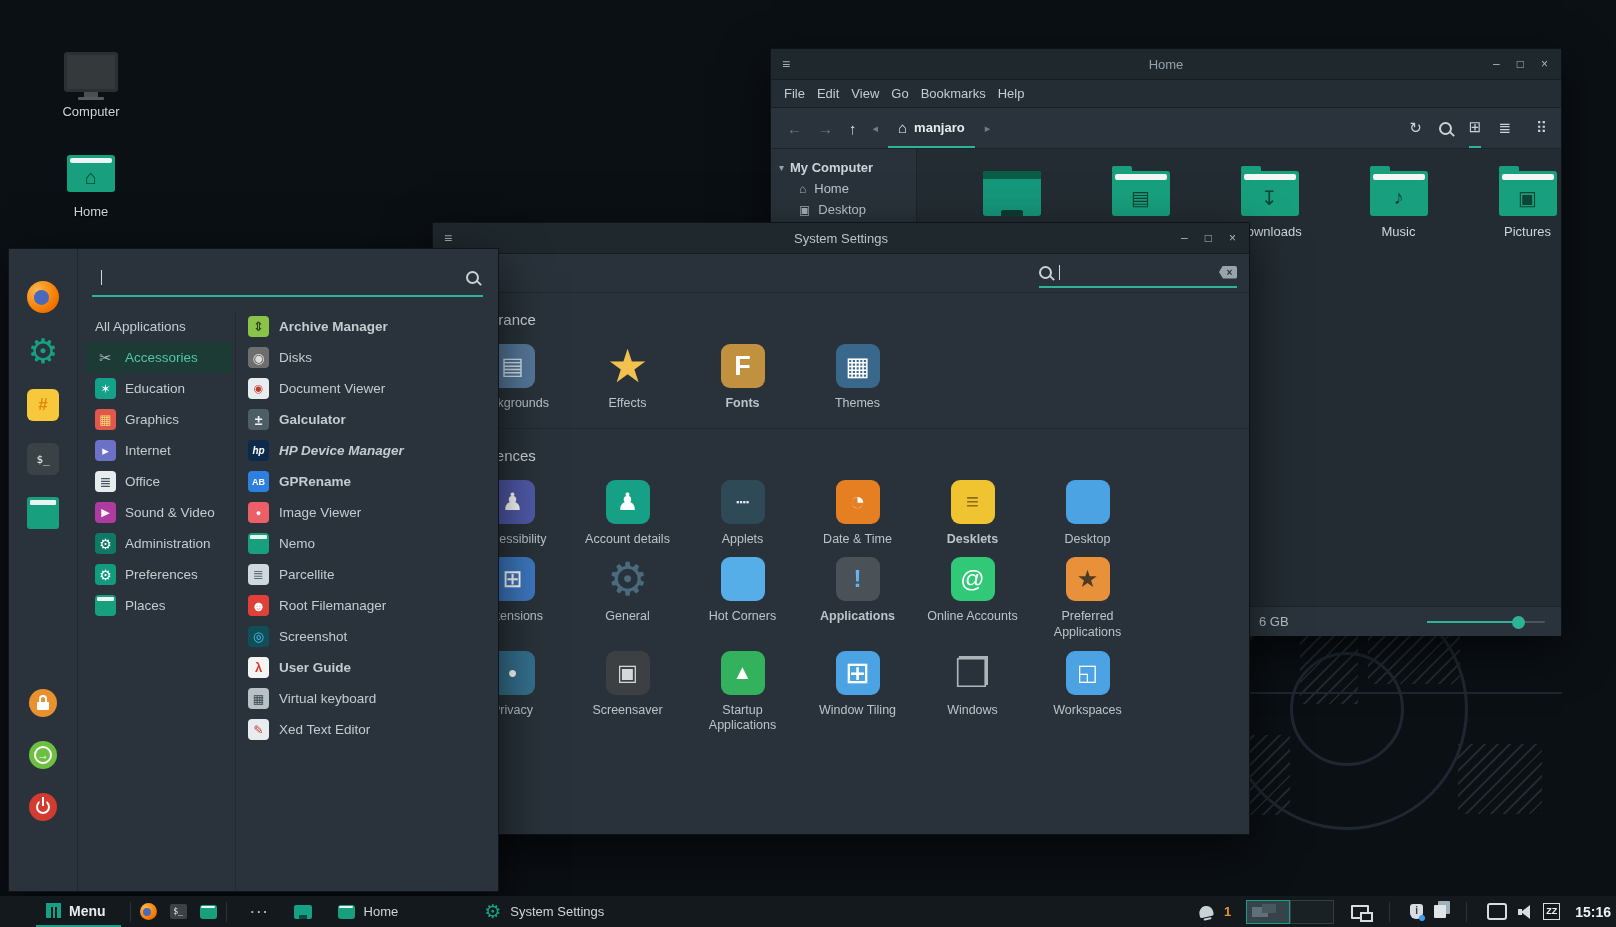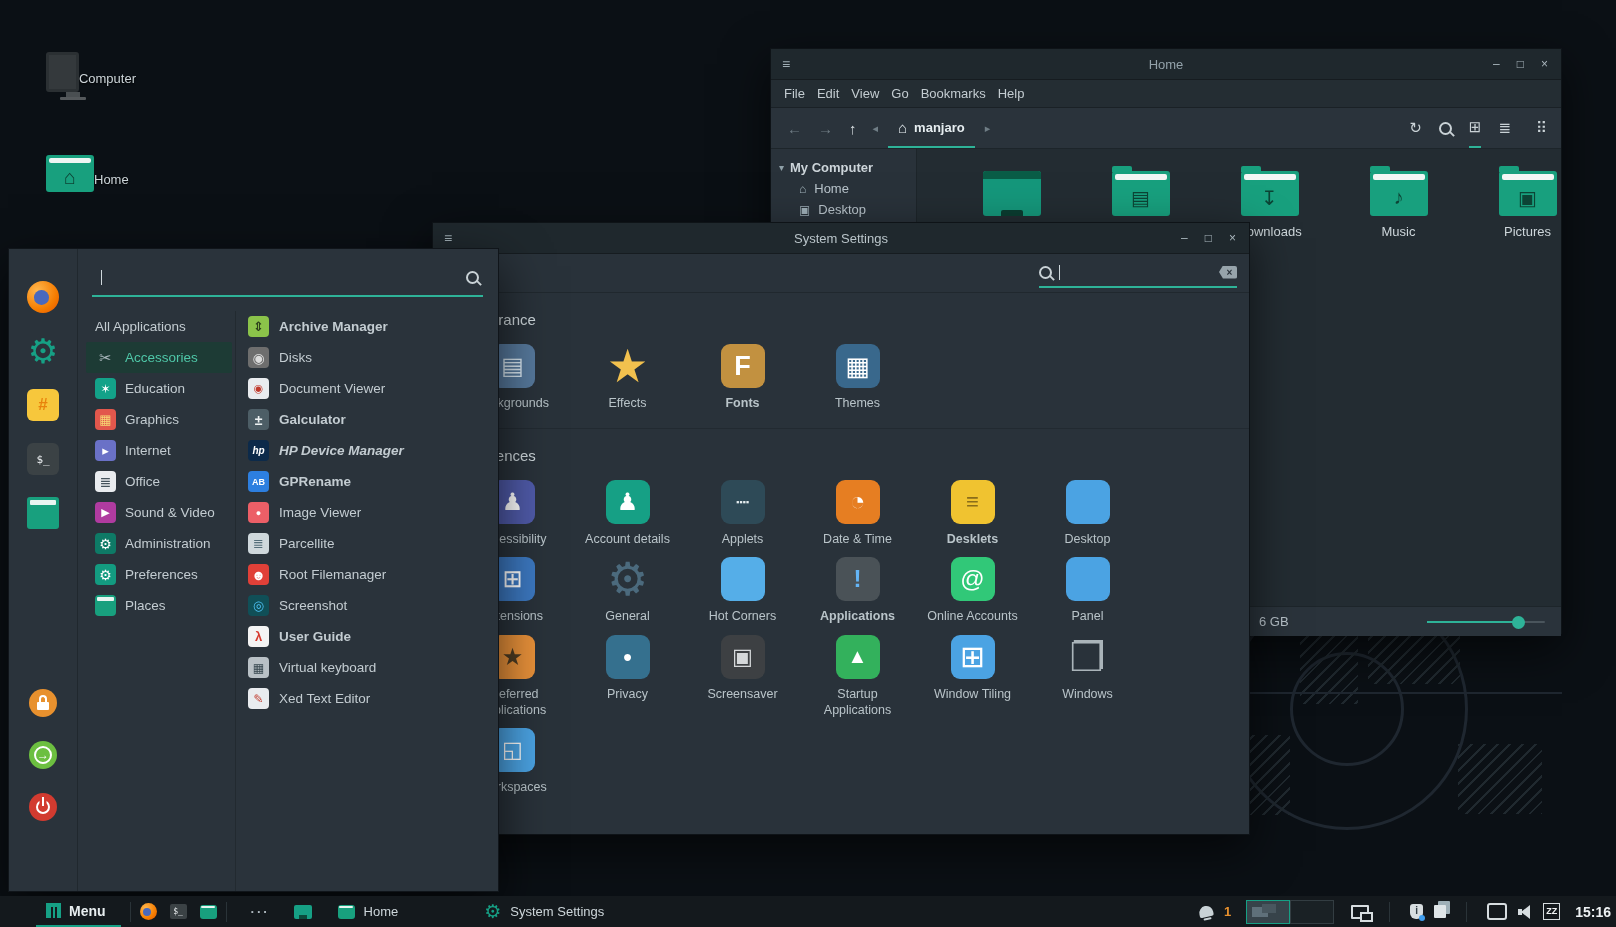--- a/index.html
+++ b/index.html
@@ -8,21 +8,21 @@
     background:#0b1015;
     font-family:"Liberation Sans","DejaVu Sans",sans-serif;
     color:#c3ccd1;-webkit-font-smoothing:antialiased;
   }
   
   .wm{position:absolute;z-index:0;}
   .wm-circle{border:3px solid #1f2730;border-radius:50%;}
   .wm-hatch{background:repeating-linear-gradient(135deg,#20292f 0 2px,transparent 2px 9px);}
   .wm-line{background:#1f2730;}
   
-  .dicon{position:absolute;width:90px;display:flex;flex-direction:row;align-items:center;z-index:1;}
+  .dicon{position:absolute;width:90px;display:flex;flex-direction:column;align-items:center;z-index:1;}
   .dicon .dlabel{margin-top:12px;font-size:13px;color:#cdd5d9;text-shadow:0 1px 2px #000;}
   .dt-computer{width:48px;height:34px;background:#34393c;border:3px solid #2b3033;border-radius:3px;position:relative;}
   .dt-computer::before{content:"";position:absolute;left:17px;bottom:-8px;width:14px;height:5px;background:#4a4f52;}
   .dt-computer::after{content:"";position:absolute;left:11px;bottom:-11px;width:26px;height:3px;background:#55595c;border-radius:1px;}
   .dt-home{width:48px;height:37px;background:#18a07e;border-radius:3px;position:relative;display:flex;align-items:center;justify-content:center;}
   .dt-home::before{content:"";position:absolute;left:3px;right:3px;top:3px;height:5px;background:#eef6f3;border-radius:2px;}
   .dt-home .dglyph{margin-top:8px;font-size:20px;color:#0c4435;}
   
   .window{position:absolute;background:#29323a;border:1px solid #0e1317;box-shadow:0 16px 44px rgba(0,0,0,.6);}
   .titlebar{height:30px;background:#1f282d;border-bottom:1px solid #161c20;display:flex;align-items:center;position:relative;}
@@ -361,24 +361,20 @@
         <div class="tile-label">Hot Corners</div>
       </div>
         <div class="tile-item bold">
         <div class="tile" style="background: rgb(74, 82, 87); color: rgb(100, 181, 246); font-size: 24px;">!</div>
         <div class="tile-label">Applications</div>
       </div>
         <div class="tile-item round">
         <div class="tile" style="background: rgb(49, 200, 120); color: rgb(255, 255, 255); font-size: 24px;">@</div>
         <div class="tile-label">Online Accounts</div>
       </div>
-        <div class="tile-item">
-        <div class="tile" style="background: rgb(75, 163, 227);"></div>
-        <div class="tile-label">Panel</div>
-      </div>
         <div class="tile-item round">
         <div class="tile" style="background: rgb(232, 145, 58); color: rgb(76, 59, 34); font-size: 24px;">★</div>
         <div class="tile-label">Preferred Applications</div>
       </div>
         <div class="tile-item round">
         <div class="tile" style="background: rgb(53, 112, 142); color: rgb(255, 255, 255); font-size: 16px;">●</div>
         <div class="tile-label">Privacy</div>
       </div>
         <div class="tile-item">
         <div class="tile" style="background: rgb(61, 64, 67); color: rgb(213, 216, 218); font-size: 22px;">▣</div>
@@ -494,20 +490,24 @@
           <span class="mtile" style="background: rgb(12, 42, 74); color: rgb(255, 255, 255); font-size: 10px;">hp</span>
           <span>HP Device Manager</span>
         </div>
           <div class="m-app bold">
           <span class="mtile" style="background: rgb(45, 127, 224); color: rgb(255, 255, 255); font-size: 9px;">AB</span>
           <span>GPRename</span>
         </div>
           <div class="m-app">
           <span class="mtile" style="background: rgb(236, 95, 103); color: rgb(255, 255, 255); font-size: 9px;">●</span>
           <span>Image Viewer</span>
+        </div>
+          <div class="m-app ic-folder-tile">
+          <span class="mtile"></span>
+          <span>Nemo</span>
         </div>
           <div class="m-app">
           <span class="mtile" style="background: rgb(207, 216, 220); color: rgb(84, 110, 122); font-size: 13px;">≣</span>
           <span>Parcellite</span>
         </div>
           <div class="m-app round">
           <span class="mtile" style="background: rgb(224, 64, 56); color: rgb(255, 255, 255); font-size: 14px;">☻</span>
           <span>Root Filemanager</span>
         </div>
           <div class="m-app">

